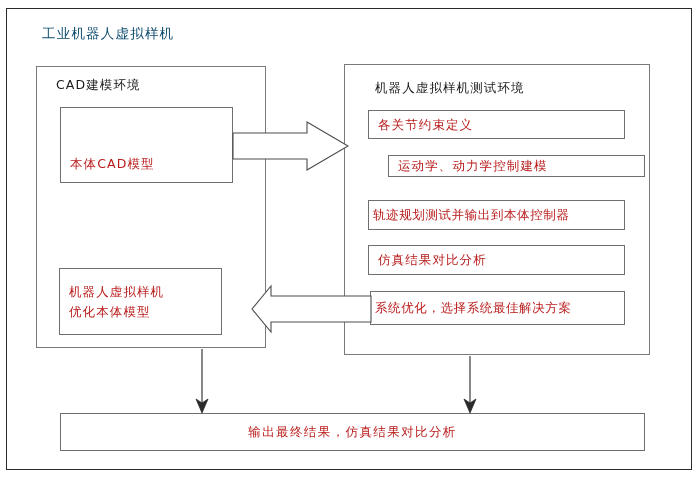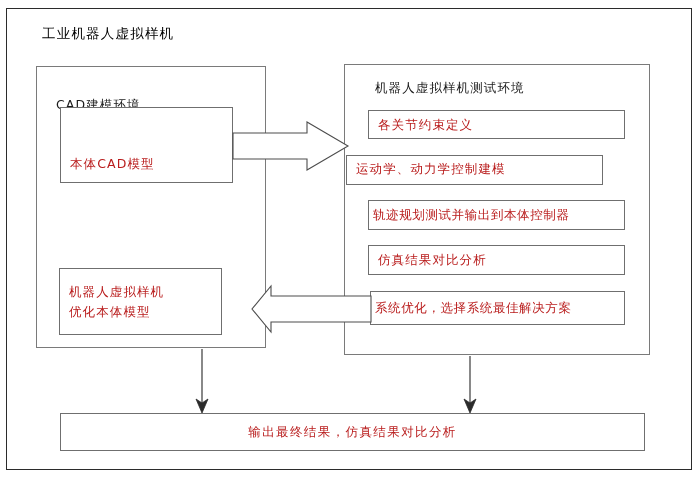--- a/index.html
+++ b/index.html
@@ -22,21 +22,21 @@
     width: 686px;
     height: 462px;
     border: 1px solid #2b2b2b;
     box-sizing: border-box;
   }
   .diagram-title {
     position: absolute;
     left: 42px;
     top: 25px;
     font-size: 13.5px;
-    color: #000000;
+    color: #0c4a6e;
     letter-spacing: 1.2px;
     white-space: nowrap;
   }
   .panel {
     position: absolute;
     border: 1px solid #7a7a7a;
     box-sizing: border-box;
     background: transparent;
   }
   .panel-title {
@@ -83,40 +83,40 @@
 <body>
 
 <div id="canvas">
 
   <div class="outer-frame"></div>
 
   <div class="diagram-title">工业机器人虚拟样机</div>
 
   <div class="panel" style="left:36px; top:66px; width:230px; height:282px;"></div>
 
-  <div class="panel-title" style="left:56px; top:77px;margin-top:20px;">CAD建模环境</div>
+  <div class="panel-title" style="left:56px; top:77px;">CAD建模环境</div>
 
   <div class="node-box pad-left text-low" style="left:60px; top:107px; width:173px; height:76px;">
     <div class="line">本体CAD模型</div>
   </div>
 
   <div class="node-box pad-left" style="left:59px; top:268px; width:163px; height:67px;">
     <div class="line">机器人虚拟样机</div>
     <div class="line">优化本体模型</div>
   </div>
 
   <div class="panel" style="left:344px; top:64px; width:306px; height:291px;"></div>
 
   <div class="panel-title" style="left:375px; top:80px;">机器人虚拟样机测试环境</div>
 
   <div class="node-box pad-left" style="left:368px; top:110px; width:257px; height:29px;">
     <div class="line">各关节约束定义</div>
   </div>
 
-  <div class="node-box pad-left" style="left:346px; top:155px; width:257px; height:30px;font-family:Liberation Serif, serif;">
+  <div class="node-box pad-left" style="left:388px; top:155px; width:257px; height:22px;">
     <div class="line">运动学、动力学控制建模</div>
   </div>
 
   <div class="node-box pad-tight" style="left:368px; top:200px; width:257px; height:30px;">
     <div class="line">轨迹规划测试并输出到本体控制器</div>
   </div>
 
   <div class="node-box pad-tight" style="left:370px; top:291px; width:255px; height:34px;">
     <div class="line">系统优化，选择系统最佳解决方案</div>
   </div>

